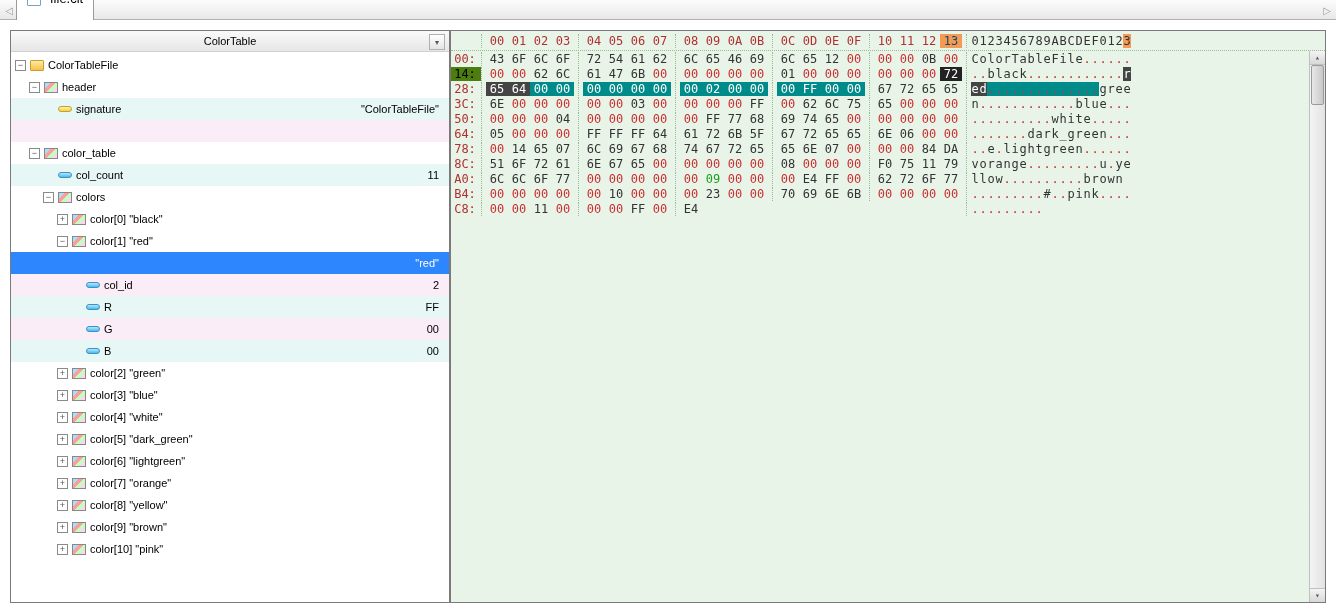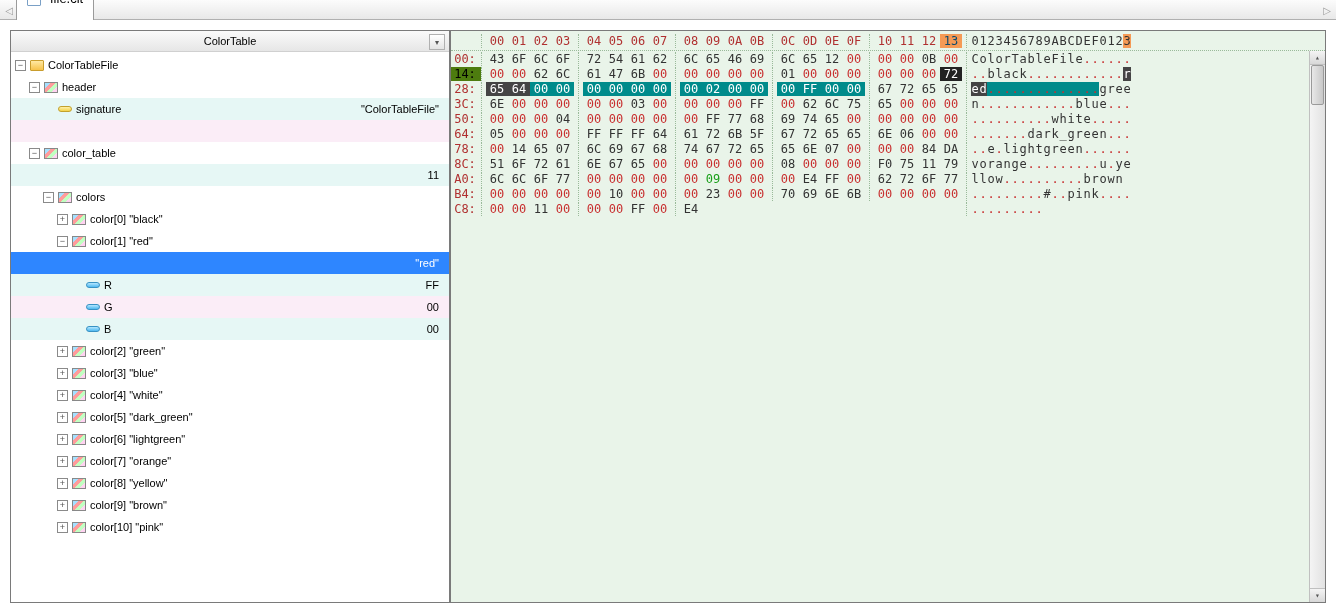--- a/index.html
+++ b/index.html
@@ -109,20 +109,25 @@
           </div>
           <div class="row">
             <div class="name ind1">
               <span class="exp">−</span>
               <span class="ico ico-struct"></span>
               <span>color_table</span>
             </div>
             <div class="val"></div>
           </div>
           <div class="row bg-mint">
+            <div class="name ind2">
+              <span class="noexp"></span>
+              <span class="ico ico-field"></span>
+              <span>col_count</span>
+            </div>
             <div class="val">11</div>
           </div>
           <div class="row">
             <div class="name ind2">
               <span class="exp">−</span>
               <span class="ico ico-struct"></span>
               <span>colors</span>
             </div>
             <div class="val"></div>
           </div>
@@ -137,20 +142,28 @@
           <div class="row">
             <div class="name ind3">
               <span class="exp">−</span>
               <span class="ico ico-struct"></span>
               <span>color[1]  "red"</span>
             </div>
             <div class="val"></div>
           </div>
           <div class="row sel">
             <div class="val">"red"</div>
+          </div>
+          <div class="row bg-pink">
+            <div class="name ind4">
+              <span class="noexp"></span>
+              <span class="ico ico-field"></span>
+              <span>col_id</span>
+            </div>
+            <div class="val">2</div>
           </div>
           <div class="row bg-mint">
             <div class="name ind4">
               <span class="noexp"></span>
               <span class="ico ico-field"></span>
               <span>R</span>
             </div>
             <div class="val">FF</div>
           </div>
           <div class="row bg-pink">

